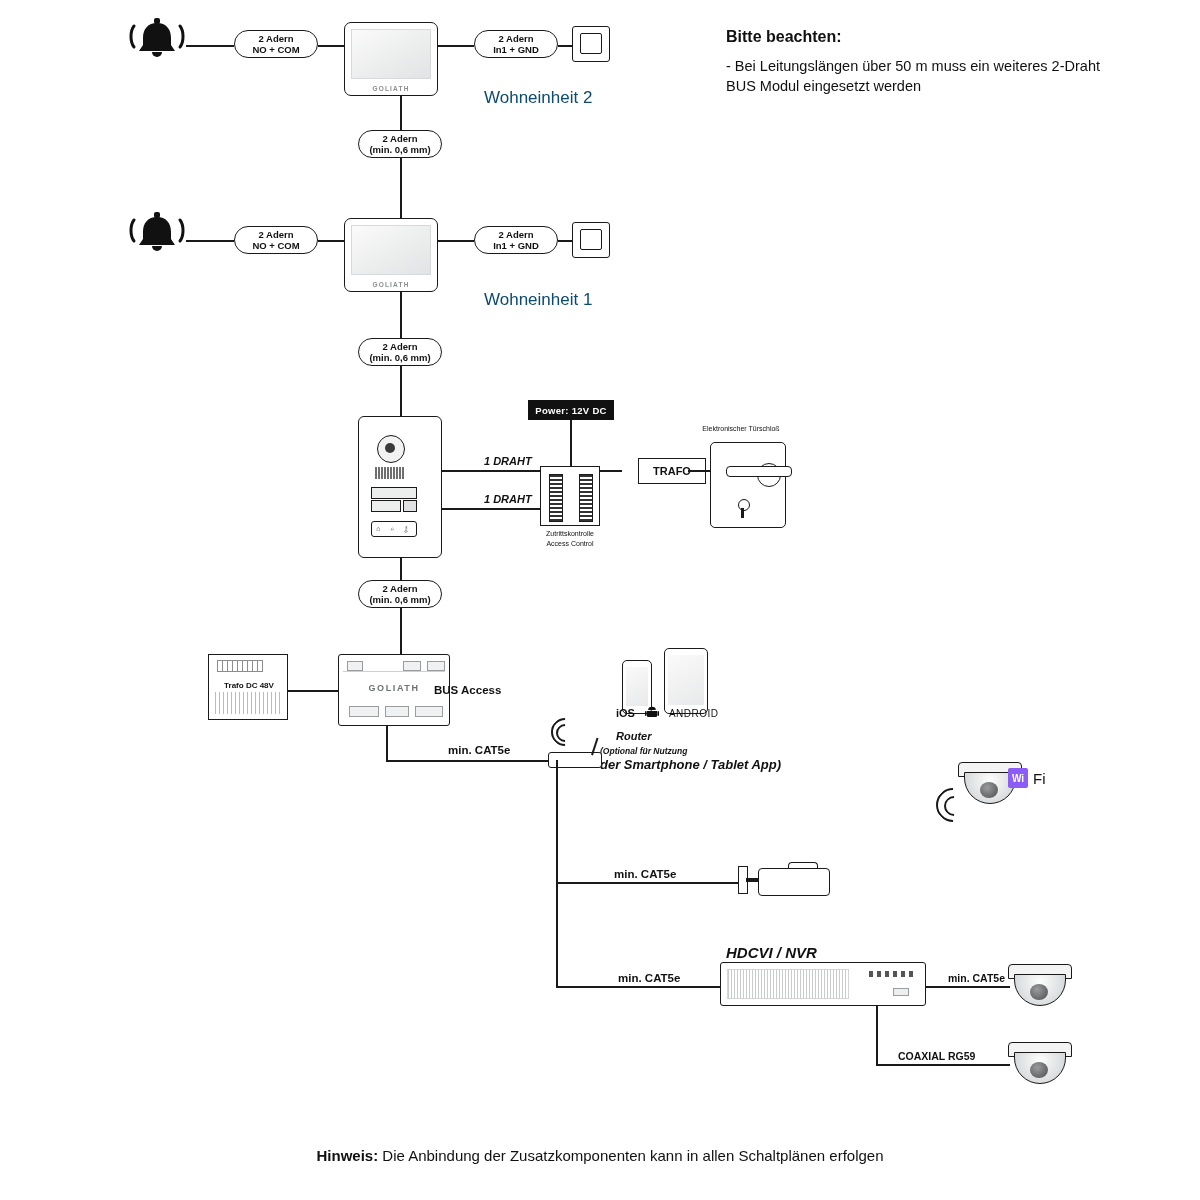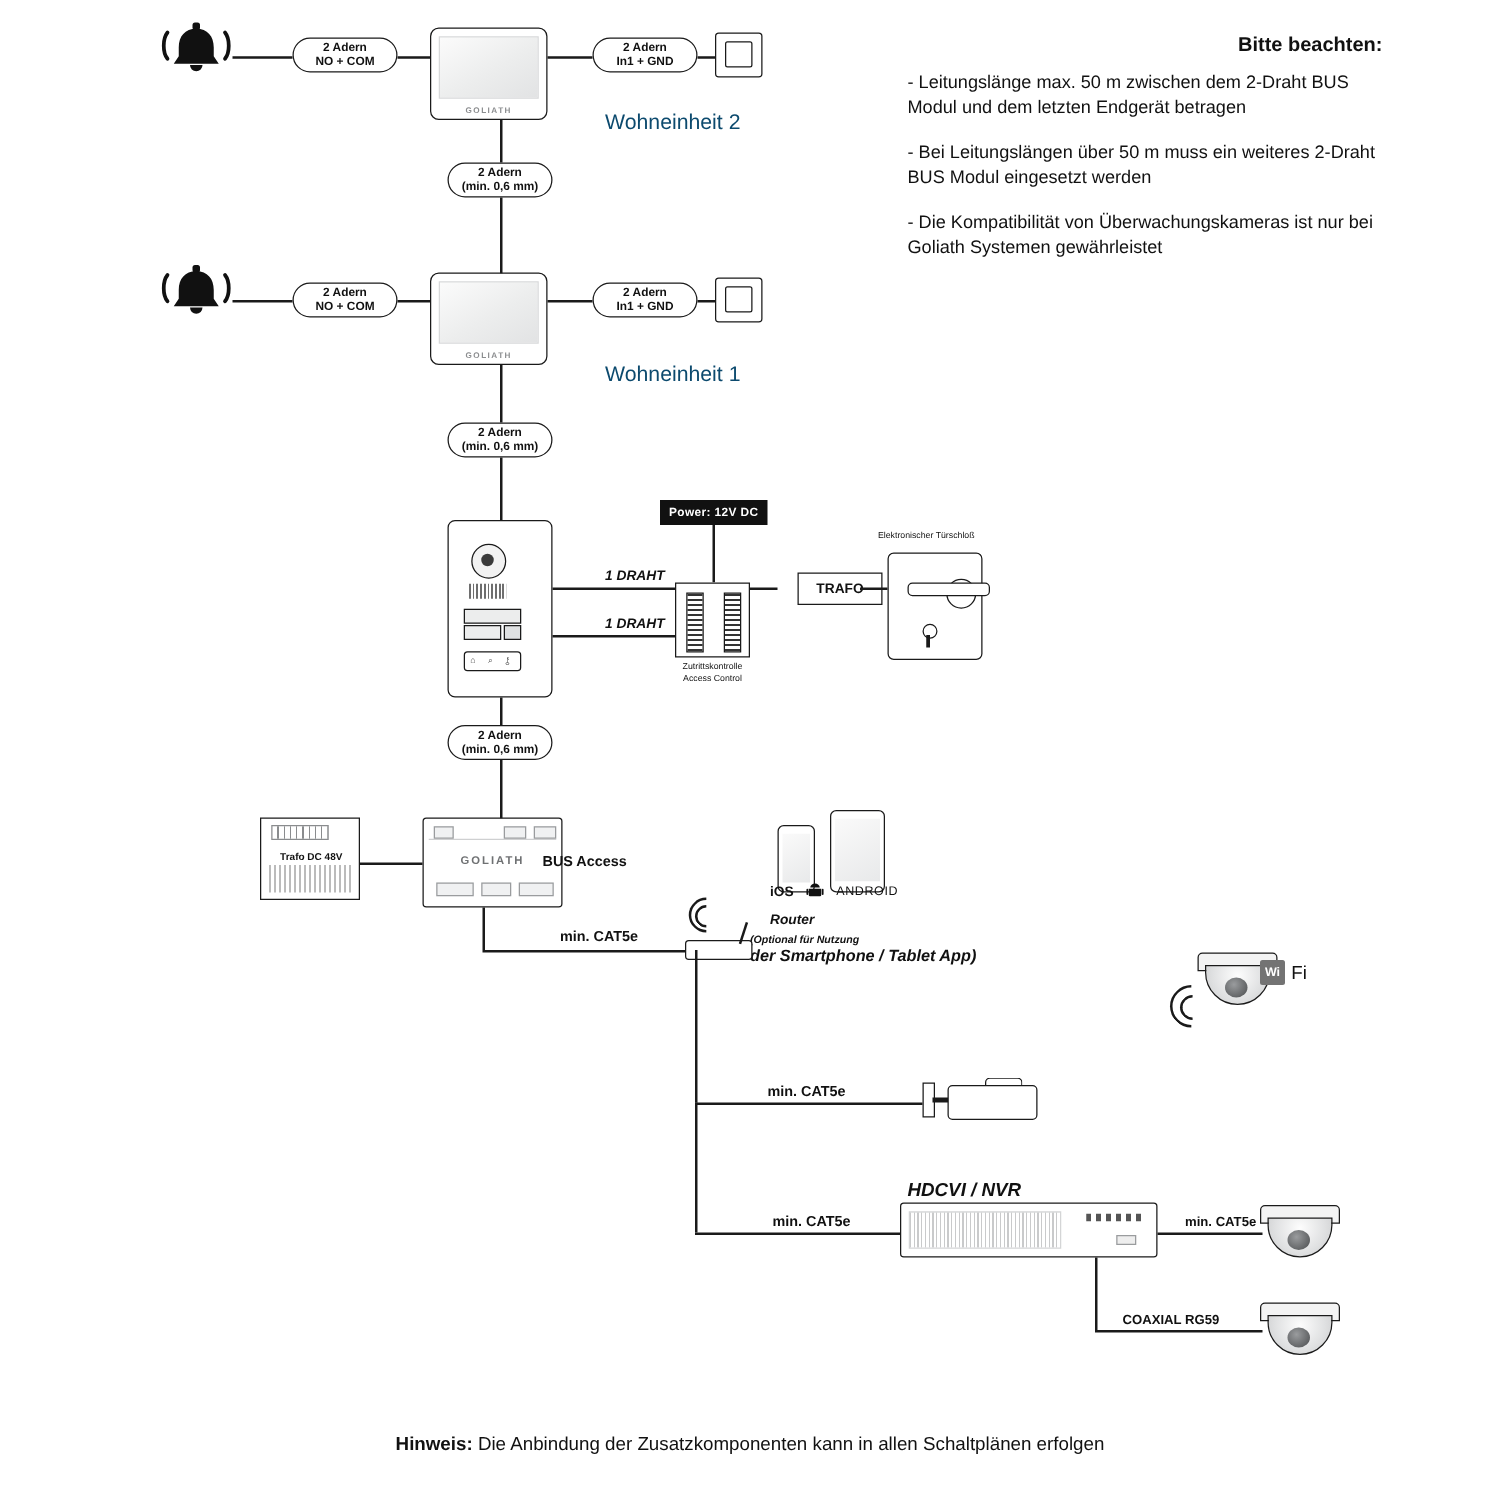--- a/index.html
+++ b/index.html
@@ -153,21 +153,21 @@
      repeating-linear-gradient(to right,#c9cacb 0 1px,#fff 1px 3px),
      repeating-linear-gradient(to bottom,#c9cacb 0 1px,#fff 1px 3px);border:1px solid #d4d5d6;}
   .nvr .leds{position:absolute;right:10px;top:8px;width:46px;height:6px;background:repeating-linear-gradient(to right,#555 0 4px,#fff 4px 8px);}
   .nvr .btn{position:absolute;right:16px;bottom:9px;width:14px;height:6px;border:1px solid #9a9c9e;background:#eee;}
 
   
   .wifi-arc{position:absolute;border:2px solid #1a1a1a;border-radius:50%;border-right-color:transparent;border-top-color:transparent;}
 
   
   .notes{position:absolute;left:726px;top:28px;width:380px;}
-  .notes h3{margin:0 0 10px 0;font-size:16px;font-weight:bold;text-align:right;}
+  .notes h3{margin:0 0 10px 0;font-size:16px;font-weight:bold;}
   .notes p{margin:0 0 16px 0;font-size:14.5px;line-height:20px;}
 
   .footnote{position:absolute;left:0;right:0;bottom:36px;text-align:center;font-size:15px;}
   .footnote b{font-weight:bold;}
 
   .os-row{position:absolute;display:flex;gap:10px;align-items:center;font-size:11px;color:#111;}
   .os-ios{font-weight:bold;}
   .os-droid{font-size:10px;letter-spacing:.5px;}
 </style>
 </head>
@@ -349,21 +349,21 @@
   <div class="label" style="left:448px;top:744px;">min. CAT5e</div>
 
   <div class="dome" style="left:958px;top:762px;">
     <div class="base"></div>
     <div class="bowl"></div>
     <div class="lens"></div>
   </div>
   <div class="wifi-arc" style="left:944px;top:796px;width:16px;height:16px;transform:rotate(45deg);"></div>
   <div class="wifi-arc" style="left:936px;top:788px;width:30px;height:30px;transform:rotate(45deg);"></div>
   <div class="abs" style="left:1008px;top:768px;display:flex;align-items:center;gap:5px;">
-    <span style="display:inline-flex;align-items:center;justify-content:center;width:20px;height:20px;background:#737373;color:#fff;font-size:10px;font-weight:bold;border-radius:2px;">Wi</span>
+    <span style="display:inline-flex;align-items:center;justify-content:center;width:20px;height:20px;background:#8b5cf6;color:#fff;font-size:10px;font-weight:bold;border-radius:2px;">Wi</span>
     <span style="font-size:15px;">Fi</span>
   </div>
 
   <div class="line vline" style="left:556px;top:760px;height:122px;"></div>
   <div class="line hline" style="left:556px;top:882px;width:186px;"></div>
   <div class="label" style="left:614px;top:868px;">min. CAT5e</div>
 
   <div class="bulletcam" style="left:736px;top:858px;">
     <div class="mount"></div>
     <div class="arm"></div>
@@ -394,22 +394,20 @@
   <div class="line hline" style="left:876px;top:1064px;width:134px;"></div>
   <div class="label" style="left:898px;top:1050px;font-size:10.5px;">COAXIAL RG59</div>
   <div class="dome" style="left:1008px;top:1042px;">
     <div class="base"></div>
     <div class="bowl"></div>
     <div class="lens"></div>
   </div>
 
   <div class="notes">
     <h3>Bitte beachten:</h3>
-    <p>- Leitungslänge max. 50 m zwischen dem 2-Draht BUS Modul und dem letzten Endgerät betragen</p>
     <p>- Bei Leitungslängen über 50 m muss ein weiteres 2-Draht BUS Modul eingesetzt werden</p>
-    <p>- Die Kompatibilität von Überwachungskameras ist nur bei Goliath Systemen gewährleistet</p>
   </div>
 
   <div class="footnote">
     <b>Hinweis:</b><span> Die Anbindung der Zusatzkomponenten kann in allen Schaltplänen erfolgen</span>
   </div>
 
 </div>
 
 </body></html>

